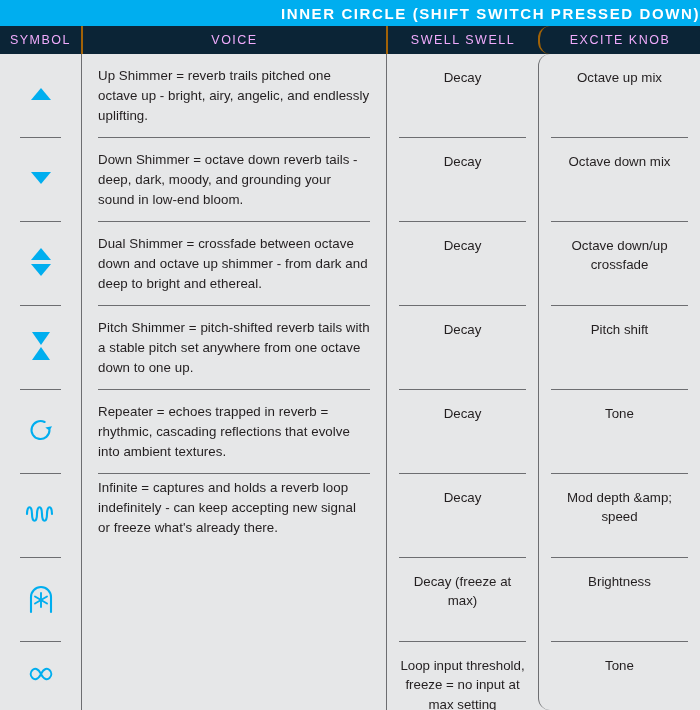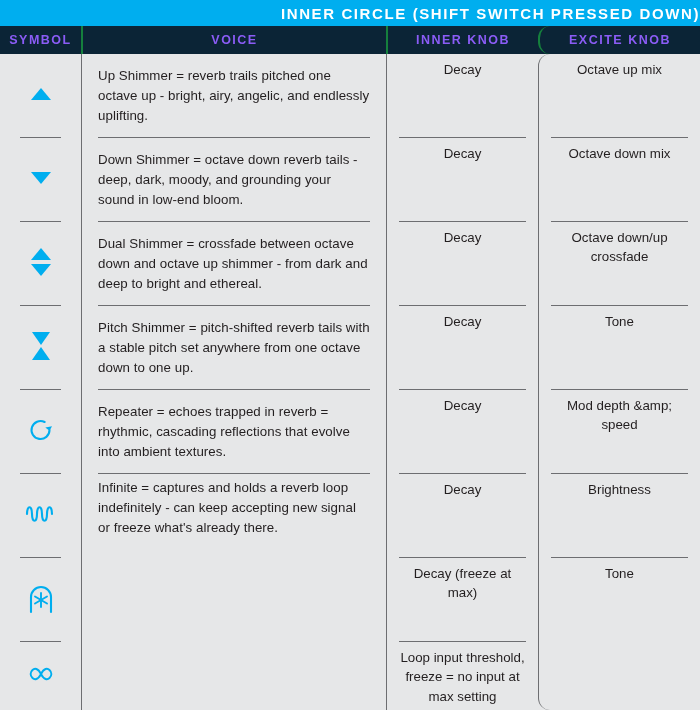--- a/index.html
+++ b/index.html
@@ -37,30 +37,30 @@
   .banner .sub { font-weight: bold; }
 
   
   .head-row {
     height: 28px;
     background: #0b2436;
     display: flex;
     align-items: stretch;
   }
   .head-cell {
-    color: #8b5cf6;
+    color: #f0abfc;
     font-size: 12.5px;
-    font-weight: bold;
+    font-weight: normal;
     letter-spacing: 1.5px;
     display: flex;
     align-items: center;
     justify-content: center;
     white-space: nowrap;
   }
-  .head-cell + .head-cell { border-left: 2px solid #15803d; }
+  .head-cell + .head-cell { border-left: 2px solid #a16207; }
 
   
   .c-sym   { width: 81px;  flex: 0 0 81px; }
   .c-voice { width: 305px; flex: 0 0 305px; }
   .c-swell { width: 152px; flex: 0 0 152px; }
   .c-exc   { width: 162px; flex: 0 0 162px; border-radius: 12px; }
 
   
   .body {
     flex: 1;
@@ -110,21 +110,21 @@
     font-size: 13.3px;
     line-height: 1.52;
     color: #231f20;
     letter-spacing: 0.05px;
   }
 
   
   .col-knob .cell {
     align-items: flex-start;
     justify-content: center;
-    padding: 6px 12px 0 12px;
+    padding: 14px 12px 0 12px;
   }
   .col-knob .cell::after { left: 12px; right: 12px; }
 
   .knob-text {
     font-size: 13.3px;
     line-height: 1.45;
     color: #231f20;
     text-align: center;
   }
 
@@ -148,21 +148,21 @@
 
   <div class="banner">
     <span>INNER CIRCLE</span>
     <span>&nbsp;</span>
     <span class="sub">(SHIFT SWITCH PRESSED DOWN)</span>
   </div>
 
   <div class="head-row">
     <div class="head-cell c-sym">SYMBOL</div>
     <div class="head-cell c-voice">VOICE</div>
-    <div class="head-cell c-swell">INNER KNOB</div>
+    <div class="head-cell c-swell">SWELL SWELL</div>
     <div class="head-cell c-exc">EXCITE KNOB</div>
   </div>
 
   <div class="body">
 
     <div class="col col-sym c-sym">
 
       <div class="cell h0">
         <span class="icon">
           <svg width="28" height="28" viewBox="0 0 28 28">
@@ -289,20 +289,23 @@
     <div class="col col-knob c-exc">
       <div class="cell h0">
           <span class="knob-text">Octave up mix</span>
         </div>
       <div class="cell h1">
           <span class="knob-text">Octave down mix</span>
         </div>
       <div class="cell h2">
           <span class="knob-text">Octave down/up crossfade</span>
         </div>
+      <div class="cell h3">
+          <span class="knob-text">Pitch shift</span>
+        </div>
       <div class="cell h4">
           <span class="knob-text">Tone</span>
         </div>
       <div class="cell h5">
           <span class="knob-text">Mod depth &amp;amp; speed</span>
         </div>
       <div class="cell h6">
           <span class="knob-text">Brightness</span>
         </div>
       <div class="cell h7">

